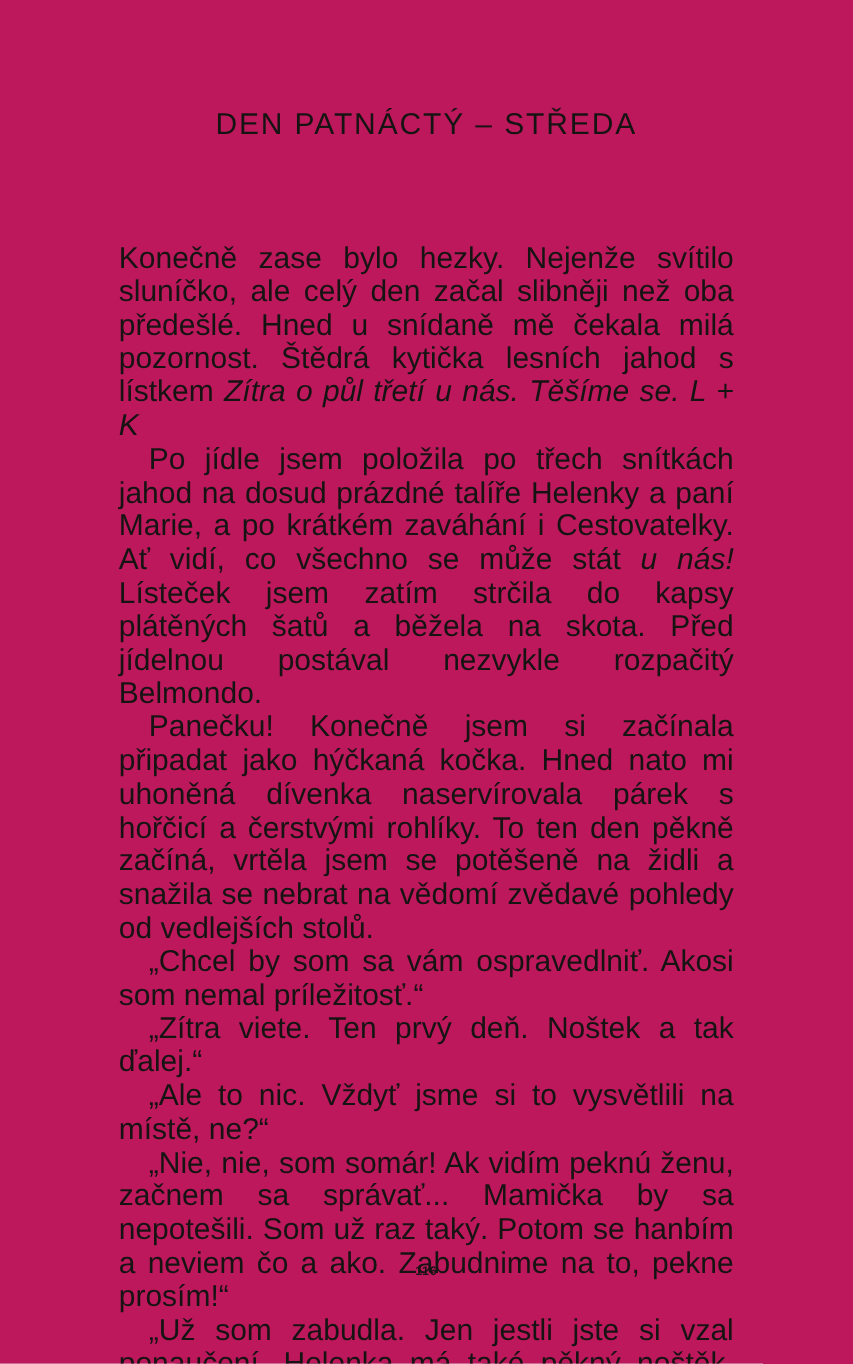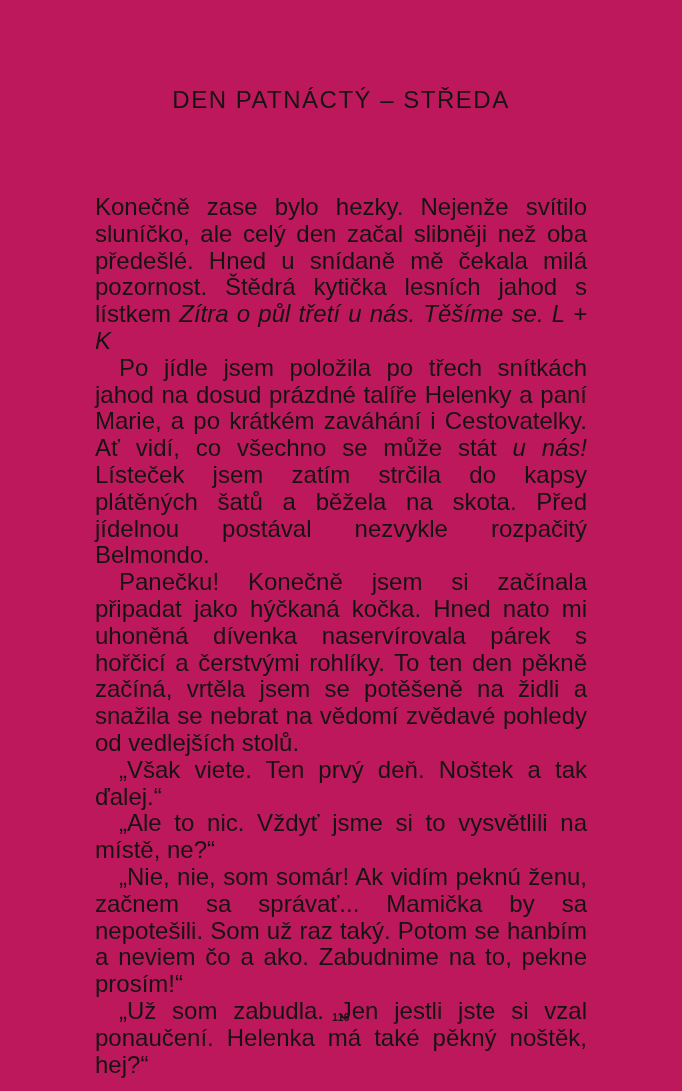--- a/index.html
+++ b/index.html
@@ -61,20 +61,21 @@
 </head>
 <body>
 
 <div class="page">
   <h1 class="chapter-title">DEN PATNÁCTÝ – STŘEDA</h1>
 
   <div class="text-block">
       <p class=""><span>Konečně zase bylo hezky. Nejenže svítilo sluníčko, ale celý den začal slibněji než oba předešlé. Hned u snídaně mě čekala milá pozornost. Štědrá kytička lesních jahod s lístkem </span><span class="italic">Zítra o půl třetí u nás. Těšíme se. L + K</span></p>
       <p class="indent"><span>Po jídle jsem položila po třech snítkách jahod na dosud prázdné talíře Helenky a paní Marie, a po krátkém zaváhání i Cestovatelky. Ať vidí, co všechno se může stát </span><span class="italic">u nás!</span><span> Lísteček jsem zatím strčila do kapsy plátěných šatů a běžela na skota. Před jídelnou postával nezvykle rozpačitý Belmondo.</span></p>
       <p class="indent"><span>Panečku! Konečně jsem si začínala připadat jako hýčkaná kočka. Hned nato mi uhoněná dívenka naservírovala párek s hořčicí a čerstvými rohlíky. To ten den pěkně začíná, vrtěla jsem se potěšeně na židli a snažila se nebrat na vědomí zvědavé pohledy od vedlejších stolů.</span></p>
-      <p class="indent"><span>„Však viete. Ten prvý deň. Noštek a tak ďalej.“</span></p>
+      <p class="indent"><span>„Chcel by som sa vám ospravedlniť. Akosi som nemal príležitosť.“</span></p>
+      <p class="indent"><span>„Zítra viete. Ten prvý deň. Noštek a tak ďalej.“</span></p>
       <p class="indent"><span>„Ale to nic. Vždyť jsme si to vysvětlili na místě, ne?“</span></p>
       <p class="indent"><span>„Nie, nie, som somár! Ak vidím peknú ženu, začnem sa správať... Mamička by sa nepotešili. Som už raz taký. Potom se hanbím a neviem čo a ako. Zabudnime na to, pekne prosím!“</span></p>
       <p class="indent"><span>„Už som zabudla. Jen jestli jste si vzal ponaučení. Helenka má také pěkný noštěk, hej?“</span></p>
     </div>
 
   <div class="page-number">116</div>
 </div>
 
 </body></html>

